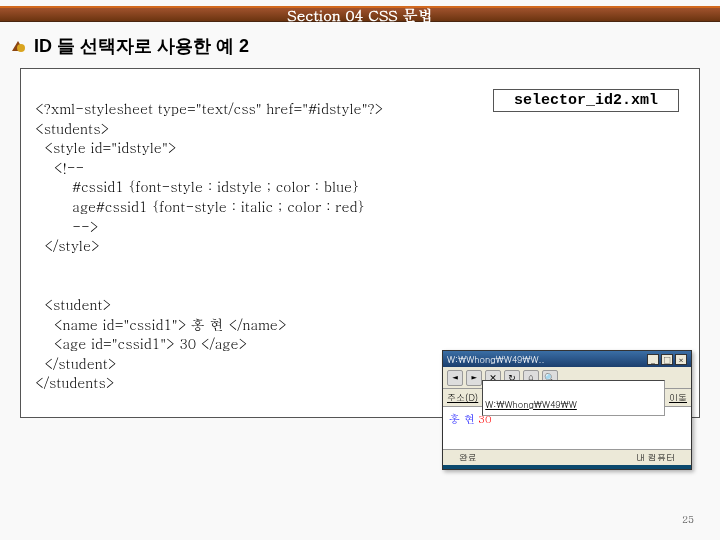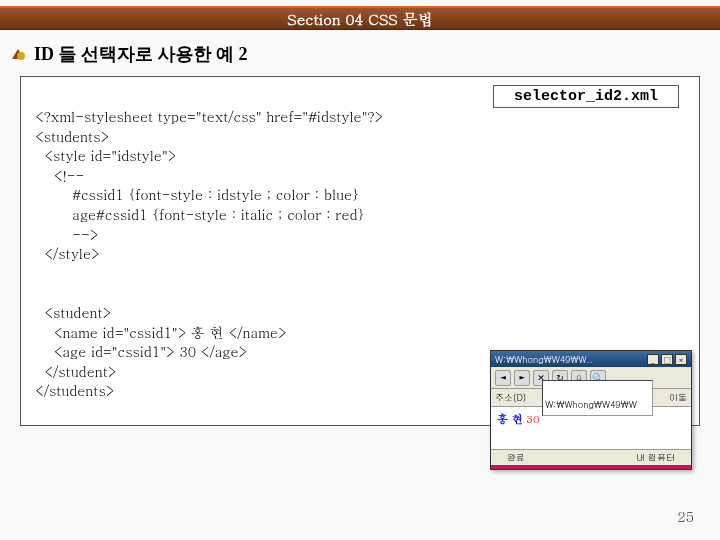--- a/index.html
+++ b/index.html
@@ -8,21 +8,21 @@
       height: 540px;
       background: #f9f9f9;
       font-family: "Malgun Gothic", "Batang", serif;
       position: relative;
     }
     .header-bar {
       background: #8b4513;
       background: linear-gradient(to bottom, #a0522d, #6b3410);
       border-top: 2px solid #d2691e;
       border-bottom: 1px solid #4a2610;
-      height: 24px;
+      height: 16px;
       display: flex;
       align-items: center;
       justify-content: center;
       color: #fff;
       font-size: 15px;
       font-weight: bold;
       margin-top: 6px;
     }
     .subtitle-row {
       display: flex;
@@ -33,57 +33,57 @@
       width: 18px;
       height: 14px;
       margin-right: 6px;
       display: inline-flex;
       align-items: center;
       justify-content: center;
     }
     .subtitle-text {
       font-size: 18px;
       font-weight: bold;
-      font-family: Liberation Serif, serif;
+      font-family: Liberation Sans, sans-serif;
       color: #000;
     }
     .code-box {
       margin: 0 20px;
       border: 1.5px solid #555;
       background: #fff;
       padding: 12px 14px 14px 14px;
       position: relative;
       height: 350px;
     }
     .file-label {
       position: absolute;
-      top: 8px;
+      top: 20px;
       right: 20px;
       border: 1px solid #555;
       background: #fff;
       padding: 2px 20px;
       font-family: "Courier New", monospace;
       font-weight: bold;
       font-size: 15px;
     }
     .code-content {
       font-family: "Batang", "Courier New", monospace;
       font-size: 14px;
       line-height: 1.4;
       white-space: pre;
       margin-top: 18px;
     }
     .browser-window {
       position: absolute;
       right: 28px;
       bottom: 70px;
-      width: 202px;
+      width: 250px;
       height: 120px;
       border: 1px solid #333;
-      background: #be185d;
+      background: #0c4a6e;
       box-shadow: 2px 2px 4px rgba(0,0,0,0.3);
       font-family: "Gulim", sans-serif;
       font-size: 10px;
     }
     .browser-titlebar {
       background: linear-gradient(to bottom, #3a6ea5, #1c3f6e);
       color: #fff;
       height: 16px;
       display: flex;
       align-items: center;
@@ -127,56 +127,57 @@
       font-size: 9px;
     }
     .browser-toolbar2 {
       height: 18px;
       background: #ece9d8;
       border-bottom: 1px solid #999;
       display: flex;
       align-items: center;
       padding: 0 4px;
       font-size: 9px;
-      gap: 16px;
+      gap: 4px;
+      text-decoration: underline;
     }
     .address-field {
       flex: 1;
       background: #fff;
       border: 1px inset #999;
       height: 14px;
       padding: 17px 2px;
       font-size: 9px;
       overflow: hidden;
       white-space: nowrap;
     }
     .browser-content {
       background: #fff;
       height: 42px;
       padding: 4px 6px;
       font-family: "Batang", serif;
       font-size: 11px;
     }
     .red-italic { color: red; }
-    .blue-text { color: blue; font-weight: bold; }
+    .blue-text { color: blue; }
     .browser-status {
       height: 16px;
       background: #ece9d8;
       border-top: 1px solid #999;
       display: flex;
       align-items: center;
       padding: 0 16px;
       font-size: 9px;
       justify-content: space-between;
     }
     .page-num {
       position: absolute;
       bottom: 14px;
       right: 26px;
-      font-size: 14px;
+      font-size: 10px;
       color: #333;
     }
   </style>
 </head>
 <body>
 
 <div class="header-bar">
   <span>Section 04 CSS 문법</span>
 </div>
 

